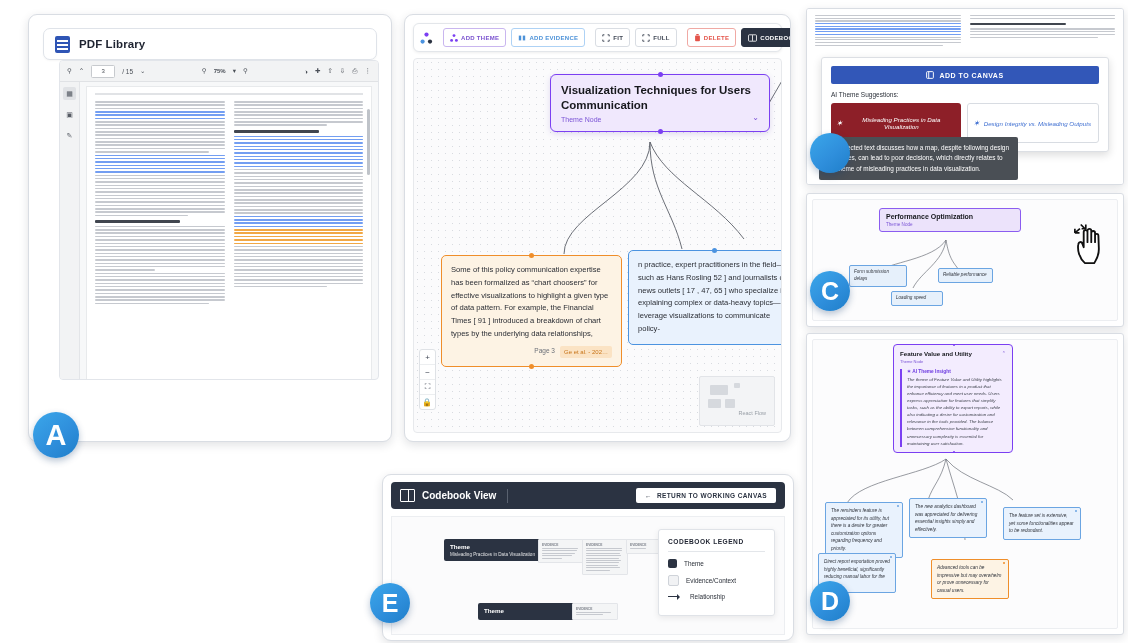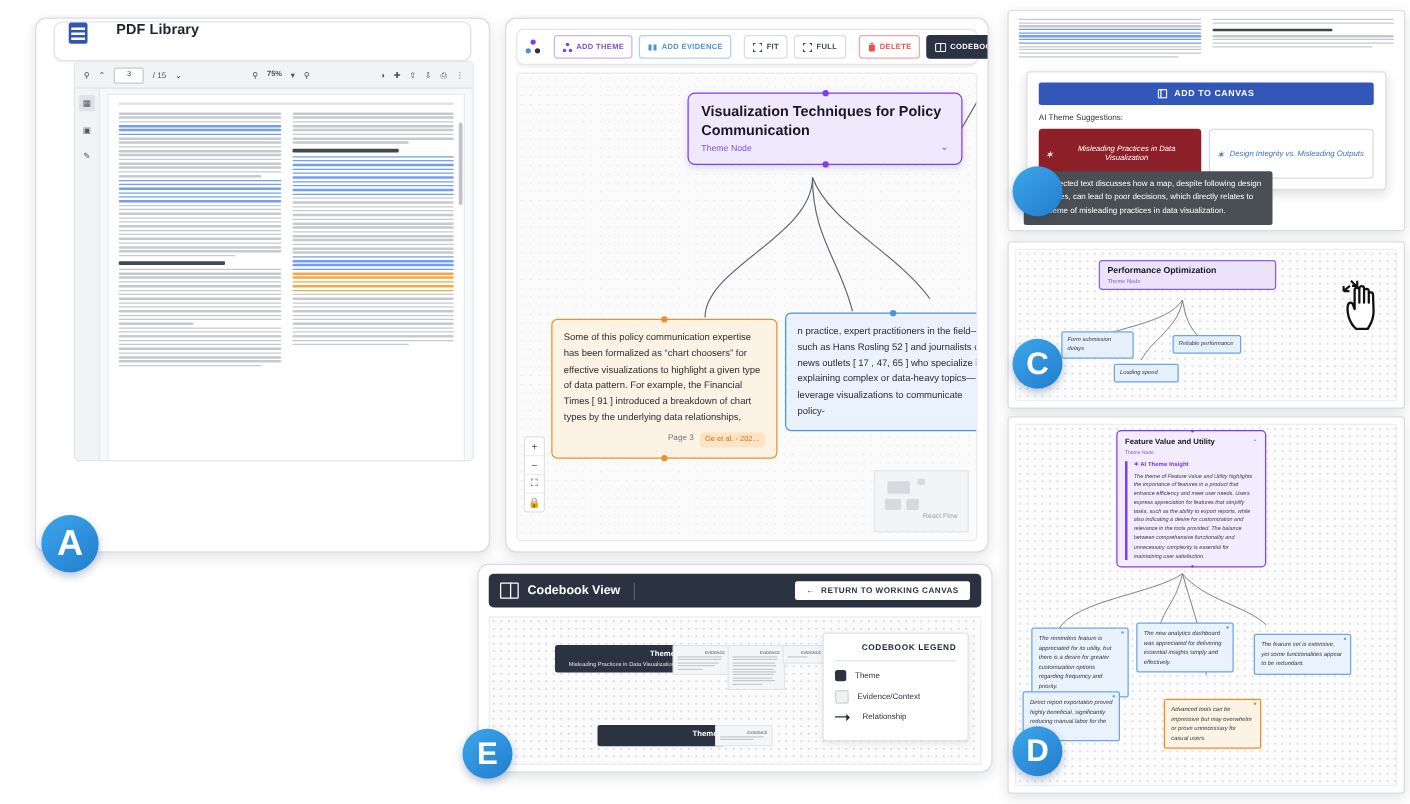--- a/index.html
+++ b/index.html
@@ -3,22 +3,22 @@
 <meta charset="utf-8">
 <style>
   html,body{margin:0;padding:0;background:#fff;}
   body{width:1128px;height:643px;position:relative;overflow:hidden;
        font-family:"Liberation Sans",sans-serif;color:#1e2330;}
   .panel{position:absolute;background:#fff;border:1px solid #d9dde3;border-radius:9px;
          box-shadow:0 3px 10px rgba(20,28,45,.13);overflow:hidden;}
 
   
   #panelA{left:28px;top:14px;width:362px;height:426px;padding:0;}
-  .lib-bar{margin:2px 14px 0 14px;height:30px;border:1px solid #dfe3e9;border-radius:7px;
-           display:flex;align-items:flex-start;gap:23px;padding:0 11px;background:#fff;
+  .lib-bar{margin:13px 14px 0 14px;height:30px;border:1px solid #dfe3e9;border-radius:7px;
+           display:flex;align-items:center;gap:9px;padding:0 11px;background:#fff;
            box-shadow:0 1px 2px rgba(0,0,0,.04);}
   .pdf-ico{width:15px;height:17px;border-radius:2px;background:#2f55b5;position:relative;flex:none;}
   .pdf-ico:after{content:"";position:absolute;left:2px;top:4px;right:2px;height:2px;background:#fff;
                  box-shadow:0 4px 0 #fff,0 8px 0 #fff;}
   .lib-title{font-size:11.5px;font-weight:600;letter-spacing:.1px;}
   .dv-row{display:flex;align-items:center;gap:9px;margin:15px 0 7px 12px;}
   .burger{width:22px;height:22px;border-radius:50%;background:#8a94c9;flex:none;position:relative;}
   .burger:before{content:"";position:absolute;left:5px;top:6px;width:12px;height:1.6px;background:#fff;
                  box-shadow:0 4px 0 #fff,0 8px 0 #fff;}
   .dv-title{font-size:10.5px;font-weight:700;}
@@ -123,21 +123,21 @@
   .ai-insight{border-left:2px solid #7b3ff2;padding-left:5px;margin-top:5px;}
   .ai-h{font-size:4.8px;font-weight:700;color:#6d3ae0;margin-bottom:2px;}
   .ai-p{font-size:4.4px;line-height:1.62;font-style:italic;color:#3a3f49;}
   .dnote{position:absolute;border-radius:2px;padding:4px 5px;font-size:4.7px;line-height:1.62;
          font-style:italic;color:#30343c;}
   .dnote.bl{background:#e9f2fd;border:1px solid #6ba5e2;}
   .dnote.or{background:#fdf3e4;border:1px solid #ef8e2a;}
   .dot{position:absolute;width:2.4px;height:2.4px;border-radius:50%;}
 
   
-  #panelE{left:382px;top:451px;width:410px;height:165px;text-align:right;}
+  #panelE{left:382px;top:474px;width:410px;height:165px;}
   .cb-bar{margin:7px 8px 0;height:27px;background:#2b3342;border-radius:4px;display:flex;align-items:center;
           padding:0 9px;color:#fff;}
   .cb-title{font-size:10px;font-weight:600;margin-left:7px;}
   .cb-vsep{width:1px;height:14px;background:#59616f;margin-left:11px;}
   .ret-btn{margin-left:auto;background:#fff;color:#2b3342;font-size:6.5px;font-weight:700;letter-spacing:.4px;
            border-radius:2px;padding:4px 9px;display:flex;align-items:center;gap:5px;}
   .book-ico{width:13px;height:11px;border:1.3px solid #fff;border-radius:1px;position:relative;flex:none;}
   .book-ico:after{content:"";position:absolute;left:50%;top:-1px;bottom:-1px;width:1.3px;background:#fff;}
   .cb-canvas{position:absolute;left:8px;right:8px;top:41px;bottom:5px;background-color:#fbfbfc;
              background-image:radial-gradient(#d8dbe0 .6px,transparent .6px);background-size:6px 6px;
@@ -394,21 +394,21 @@
   <div class="canvas">
     <svg class="edge" width="369" height="375">
       <path d="M340 70 L369 20" stroke="#5a5f68" stroke-width=".9" fill="none"></path>
       <path d="M236 83 C236 130 150 155 150 195" stroke="#5a5f68" stroke-width=".9" fill="none"></path>
       <path d="M236 83 C236 130 258 150 268 190" stroke="#5a5f68" stroke-width=".9" fill="none"></path>
       <path d="M236 83 C250 120 300 140 330 180" stroke="#5a5f68" stroke-width=".9" fill="none"></path>
     </svg>
 
     <div class="theme-node" style="left:136px;top:15px;width:198px;">
       <span class="handle" style="top:-3px;"></span>
-      <div class="tn-title">Visualization Techniques for Policy Communication</div>
+      <div class="tn-title">Visualization Techniques for Users Communication</div>
       <div style="display:flex;align-items:center;justify-content:space-between;">
         <span class="tn-sub">Theme Node</span>
         <span style="font-size:8px;color:#7b54d6;">⌄</span>
       </div>
       <span class="handle" style="bottom:-3px;"></span>
     </div>
 
     <div class="note or" style="left:27px;top:196px;width:161px;">
       <span class="handle or" style="top:-3px;"></span>
       <div>Some of this policy communication expertise has been formalized as “chart choosers” for effective  visualizations to highlight a given type of data pattern. For example,  the Financial Times [  91  ] introduced a breakdown of chart types by the underlying data relationships,</div>

